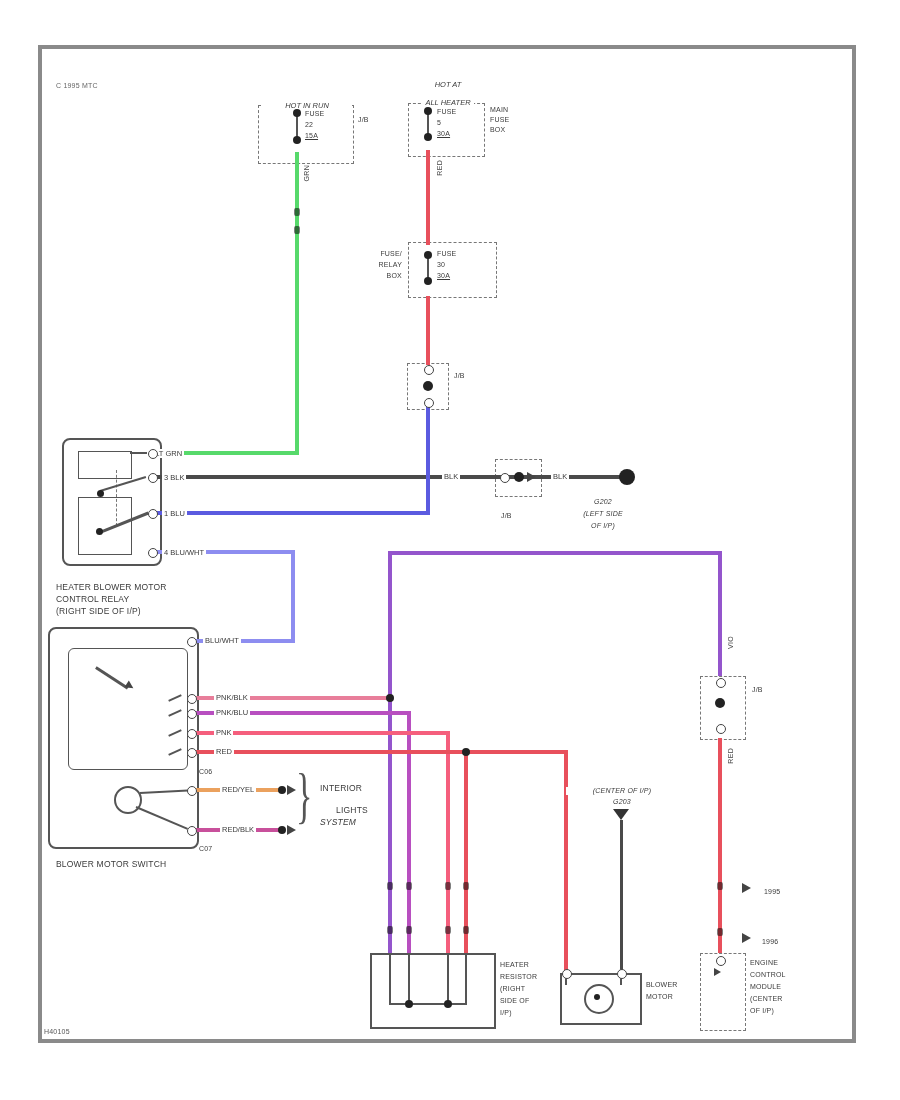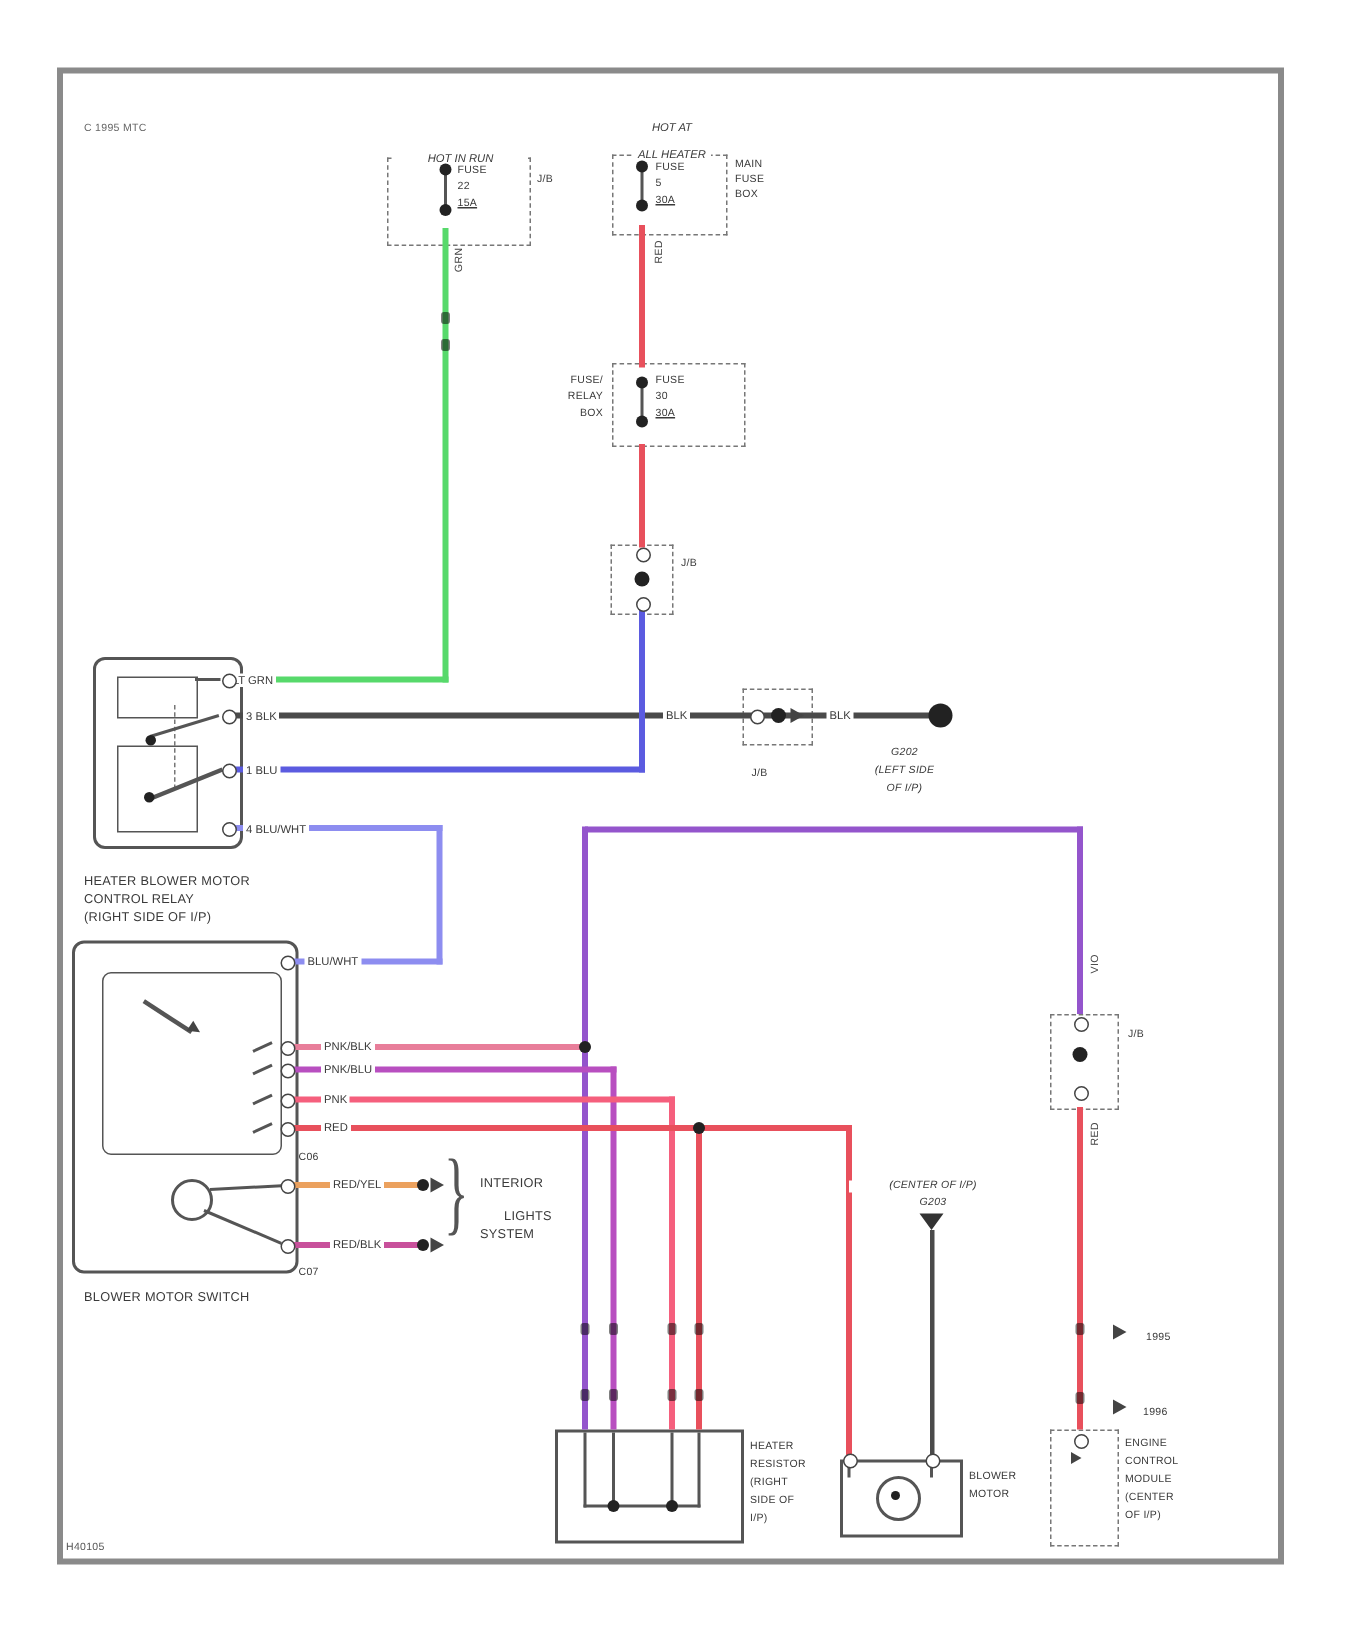--- a/index.html
+++ b/index.html
@@ -167,21 +167,21 @@
 
   <div class="wlbl" style="left:220px;top:785px;">RED/YEL</div>
   <div class="wlbl" style="left:220px;top:825px;">RED/BLK</div>
   <div class="fdot" style="left:278px;top:786px;width:8px;height:8px;"></div>
   <div class="tri-r" style="left:287px;top:785px;"></div>
   <div class="fdot" style="left:278px;top:826px;width:8px;height:8px;"></div>
   <div class="tri-r" style="left:287px;top:825px;"></div>
   <div class="brace" style="left:296px;top:764px;">}</div>
   <div class="lbl" style="left:320px;top:783px;">INTERIOR</div>
   <div class="lbl" style="left:320px;top:805px;margin-left:16px;">LIGHTS</div>
-  <div class="lbl" style="left:320px;top:817px;">SYSTEM</div>
+  <div class="lbl" style="left:320px;top:817px;font-style:italic;">SYSTEM</div>
 
   <div class="fdot" style="left:386px;top:694px;width:8px;height:8px;"></div>
   <div class="fdot" style="left:462px;top:748px;width:8px;height:8px;"></div>
 
   <div class="vlabel" style="left:727px;top:636px;">VIO</div>
   <div class="dashedbox" style="left:700px;top:676px;width:44px;height:62px;"></div>
   <div class="odot" style="left:716px;top:678px;"></div>
   <div class="fdot" style="left:715px;top:698px;width:10px;height:10px;"></div>
   <div class="odot" style="left:716px;top:724px;"></div>
   <div class="lbl tiny" style="left:752px;top:686px;">J/B</div>

